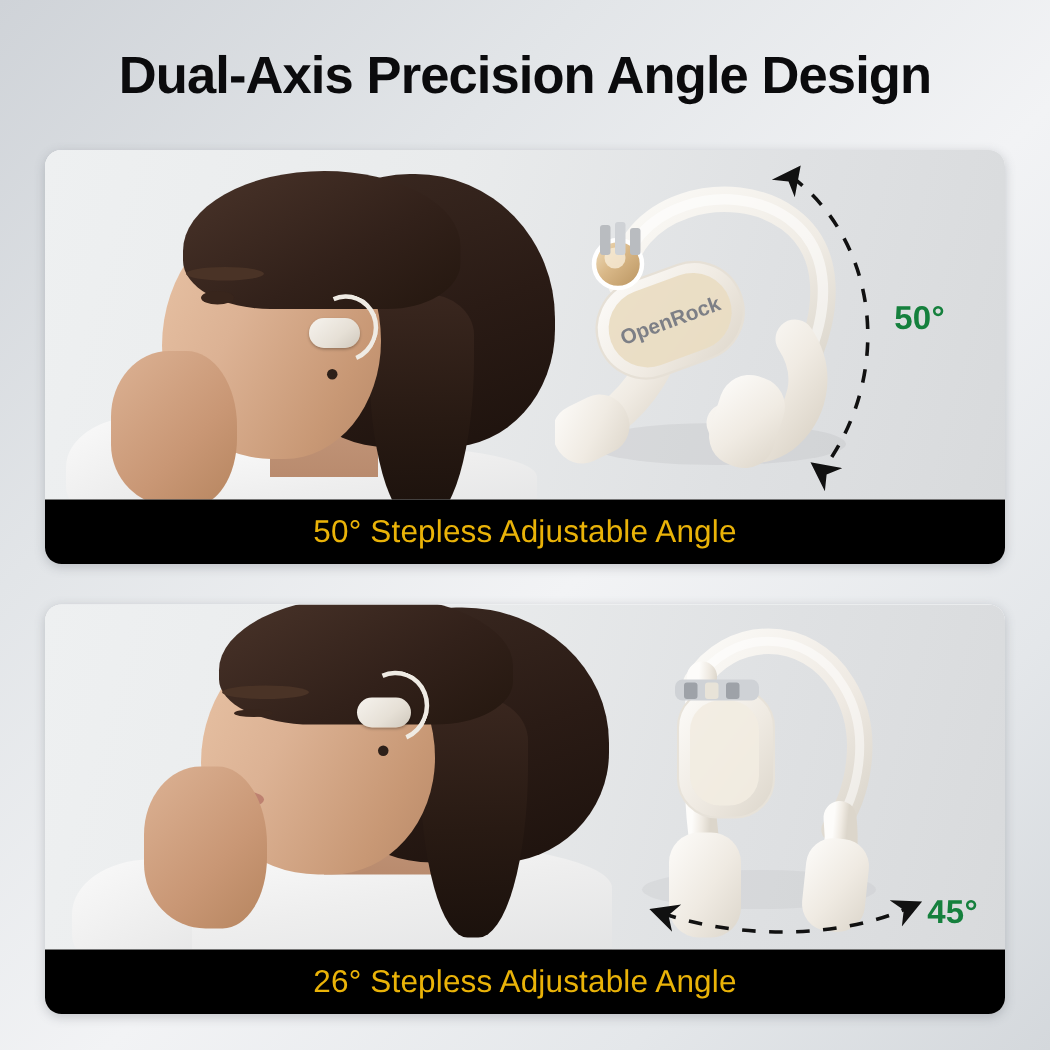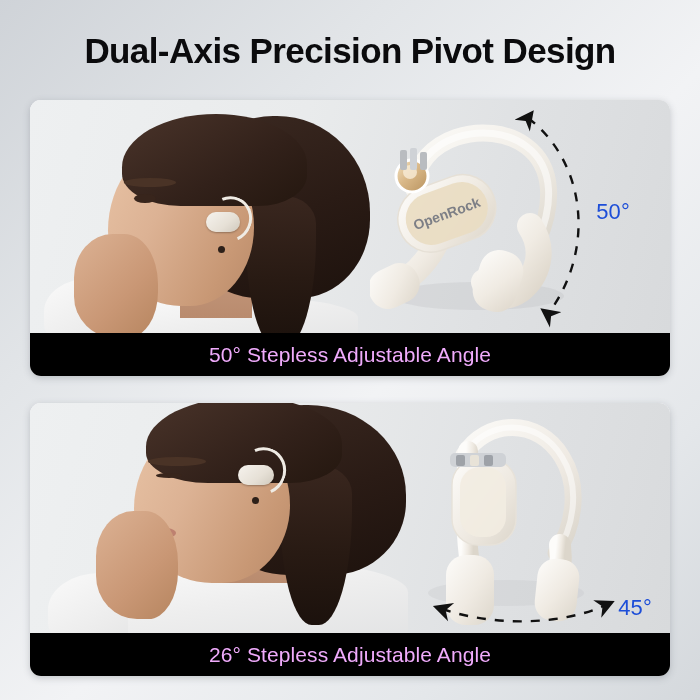--- a/index.html
+++ b/index.html
@@ -56,21 +56,21 @@
   .card--top    .card-photo { height: 233px; }
   .card--bottom .card-photo { height: 230px; }
 
   
   .caption-bar {
     position: absolute;
     left: 0;
     bottom: 0;
     width: 100%;
     background: #000000;
-    color: #f0abfc;
+    color: #eab308;
     display: flex;
     align-items: center;
     justify-content: center;
     font-size: 21px;
     font-weight: 400;
     letter-spacing: 0.1px;
   }
   .card--top    .caption-bar { height: 43px; }
   .card--bottom .caption-bar { height: 43px; }
 
@@ -164,39 +164,39 @@
   .product-area {
     position: absolute;
     top: 0;
     right: 0;
     height: 100%;
   }
 
   .angle-label {
     position: absolute;
     font-size: 22px;
-    font-weight: normal;
-    color: #1d4ed8;
+    font-weight: bold;
+    color: #15803d;
     letter-spacing: 0.2px;
   }
 
   .svg-layer {
     position: absolute;
     inset: 0;
     width: 100%;
     height: 100%;
     pointer-events: none;
   }
 </style>
 </head>
 <body>
 
 <div class="page">
 
-  <div class="page-title">Dual-Axis Precision Pivot Design</div>
+  <div class="page-title">Dual-Axis Precision Angle Design</div>
 
   <div class="card card--top">
     <div class="card-photo">
       <div class="scene"></div>
 
       <div class="model">
         <div class="sleeve" style="left:14px;  top:178px; width:120px; height:70px;"></div>
         <div class="shirt" style="left:78px;  top:196px; width:250px; height:60px;"></div>
         <div class="neck" style="left:150px; top:160px; width:72px;  height:58px;"></div>
         <div class="hair-back" style="left:150px; top:16px;  width:190px; height:182px;"></div>

